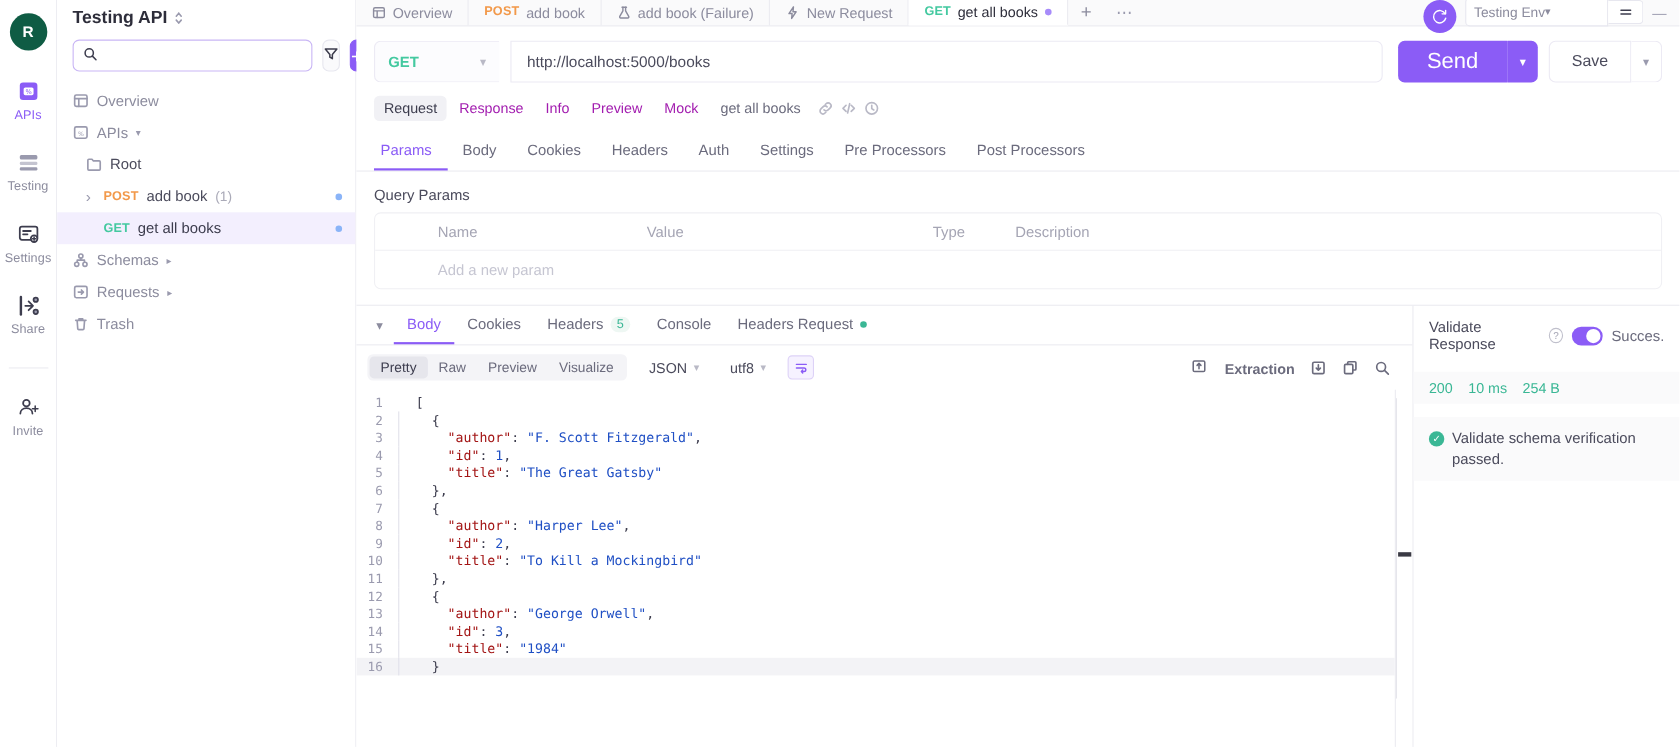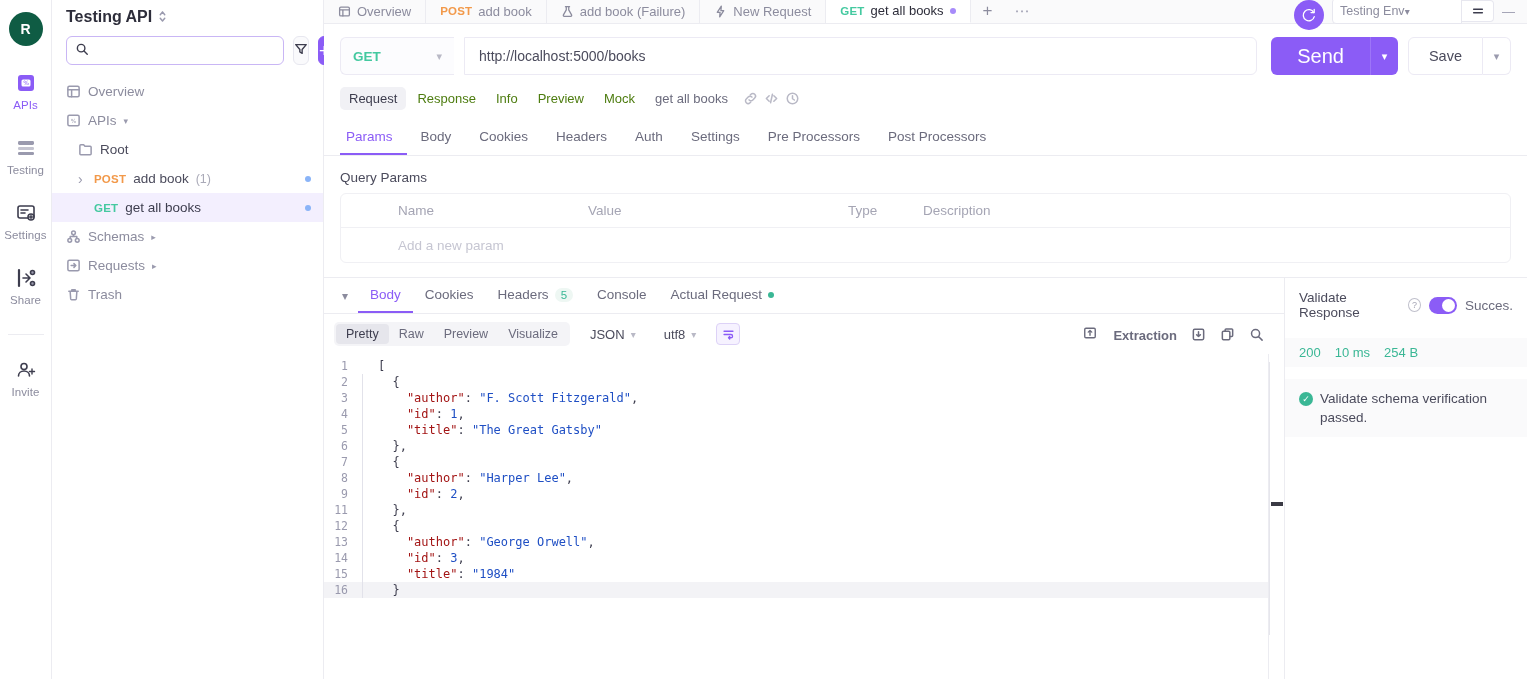--- a/index.html
+++ b/index.html
@@ -125,21 +125,21 @@
   .send-caret { height:38px; width:28px; background:#8b5cf6; color:#fff; border-radius:0 6px 6px 0;
     display:flex; align-items:center; justify-content:center; border-left:1px solid #9d75f8; font-size:11px; }
   .save-group { display:flex; }
   .save-btn { height:38px; padding:0 20px; background:#fff; color:#4b4b5c; font-size:14.5px;
     border:1px solid #eceaf4; border-radius:6px 0 0 6px; cursor:pointer; font-family:"Liberation Sans", sans-serif; }
   .save-caret { height:38px; width:28px; background:#fff; border:1px solid #eceaf4; border-left:0;
     border-radius:0 6px 6px 0; display:flex; align-items:center; justify-content:center; color:#9a9aae; font-size:11px; }
 
   
   .pillrow { display:flex; align-items:center; gap:2px; padding:0 16px 0 16px; }
-  .pill { padding:4px 9px; font-size:13px; color:#4d7c0f; border-radius:5px; cursor:pointer; }
+  .pill { padding:4px 9px; font-size:13px; color:#a21caf; border-radius:5px; cursor:pointer; }
   .pill.active { background:#f1f1f5; color:#3d3d4e; }
   .pill.plain { color:#6b6b7d; }
   .pill-ico { width:15px; height:15px; color:#b9b9c6; margin-left:4px; }
 
   
   .rtabs { display:flex; align-items:center; gap:0; padding:0 16px; border-bottom:1px solid #ececf1; margin-top:10px; }
   .rtab { padding:9px 14px; font-size:13.5px; color:#6b6b7d; cursor:pointer; border-bottom:2px solid transparent; }
   .rtab:first-child { padding-left:6px; }
   .rtab.active { color:#8b5cf6; border-bottom-color:#8b5cf6; }
 
@@ -544,21 +544,21 @@
             <span>Cookies</span>
           </div>
           <div class="rsp-tab">
             <span>Headers</span>
             <span class="hdr-count">5</span>
           </div>
           <div class="rsp-tab">
             <span>Console</span>
           </div>
           <div class="rsp-tab">
-            <span>Actual Request</span>
+            <span>Headers Request</span>
             <span class="green-dot"></span>
           </div>
         </div>
 
         <div class="fmt-row">
           <div class="fmt-pills">
             <div class="fmt active">Pretty</div>
             <div class="fmt">Raw</div>
             <div class="fmt">Preview</div>
             <div class="fmt">Visualize</div>
@@ -649,20 +649,25 @@
                 <span class="ln">8</span>
                 <span class="gut"></span>
                 <span class="ctext"><span class="k">    "author"</span><span class="p">: </span><span class="s">"Harper Lee"</span><span class="p">,</span></span>
               </div>
               <div class="cline">
                 <span class="ln">9</span>
                 <span class="gut"></span>
                 <span class="ctext"><span class="k">    "id"</span><span class="p">: </span><span class="n">2</span><span class="p">,</span></span>
               </div>
               <div class="cline">
+                <span class="ln">10</span>
+                <span class="gut"></span>
+                <span class="ctext"><span class="k">    "title"</span><span class="p">: </span><span class="s">"To Kill a Mockingbird"</span></span>
+              </div>
+              <div class="cline">
                 <span class="ln">11</span>
                 <span class="gut"></span>
                 <span class="ctext"><span class="p">  },</span></span>
               </div>
               <div class="cline">
                 <span class="ln">12</span>
                 <span class="gut"></span>
                 <span class="ctext"><span class="p">  {</span></span>
               </div>
               <div class="cline">

